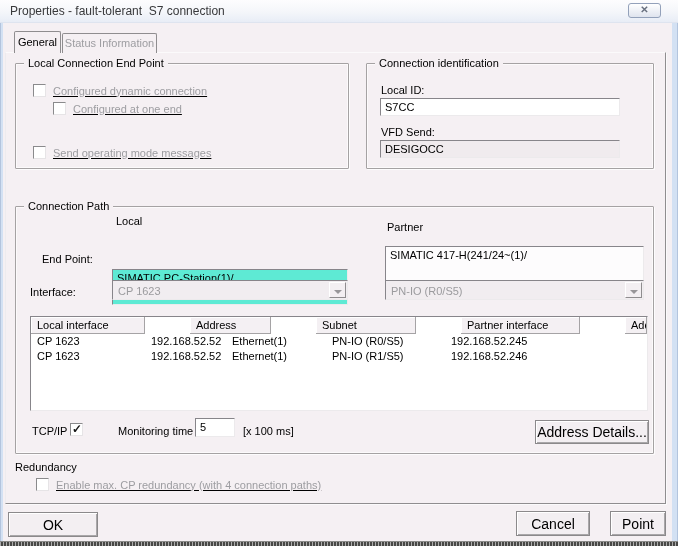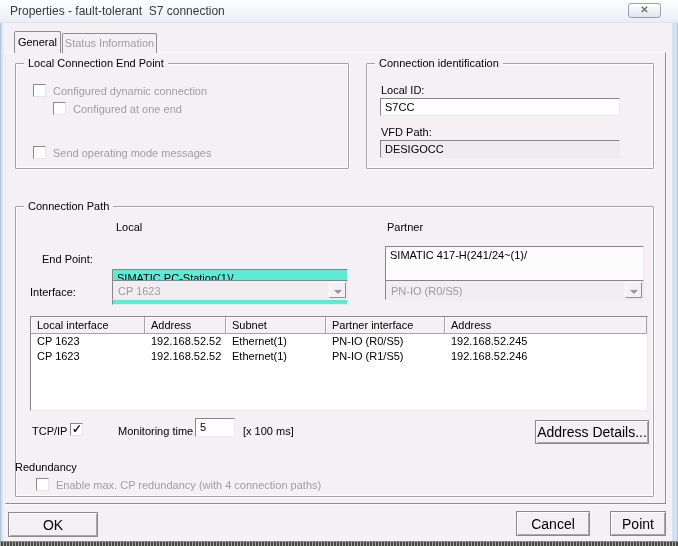--- a/index.html
+++ b/index.html
@@ -57,21 +57,21 @@
   .group {
     position:absolute;
     border:1px solid #a5a2a3; border-radius:1px;
     box-shadow: inset 0 0 0 1px rgba(255,255,255,.65), 1px 1px 0 rgba(255,255,255,.8);
   }
   .group > .legend {
     position:absolute; top:-7px; left:8px; background:#f5f0f3;
     padding:0 4px; line-height:13px; color:#000;
   }
   
-  .cbrow { position:absolute; display:flex; align-items:center; gap:7px; }
+  .cbrow { position:absolute; display:flex; align-items:center; gap:7px;text-decoration:underline; }
   .cbbox {
     width:13px; height:13px; background:#fff; position:relative; flex:0 0 13px;
     border:1px solid; border-color:#8a8a8c #e6e4e6 #e6e4e6 #8a8a8c;
   }
   .cbbox.checked::after {
     content:"✓"; position:absolute; left:1px; top:-2px;
     font-size:12px; font-weight:bold; color:#8b8b8d;
   }
   .cbbox.enabled.checked::after { color:#161616; }
   .cblabel { color:#9d9da1; }
@@ -93,21 +93,21 @@
     background:#f3eff2;
     border:1px solid; border-color:#ffffff #8f8d8f #8f8d8f #ffffff;
   }
   .combo .drop::after {
     content:""; position:absolute; left:4px; top:7px;
     border-left:4px solid transparent; border-right:4px solid transparent;
     border-top:4px solid #989699;
   }
   
   .listview { position:absolute; background:#fff; }
-  .lv-head { display:grid; grid-template-columns:114px 81px 100px 119px 1fr; height:17px; }
+  .lv-head { display:grid; grid-template-columns:114px 81px 100px 119px 1fr; height:17px;gap:45px; }
   .lv-head .th {
     background:#f4f0f3; padding:1px 0 0 6px; line-height:15px; color:#000;
     border-right:1px solid #a5a3a5; border-bottom:1px solid #a5a3a5;
     box-shadow:inset 1px 1px 0 #ffffff; overflow:hidden; white-space:nowrap;
   }
   .lv-row { display:grid; grid-template-columns:114px 81px 100px 119px 1fr; height:15px; }
   .lv-row .td { padding-left:6px; line-height:15px; white-space:nowrap; overflow:hidden; }
   
   .btn {
     position:absolute; background:#f3eff2; color:#000; text-align:center;
@@ -148,28 +148,28 @@
       <div class="cbrow" style="left:17px; top:82px;">
         <span class="cbbox"></span>
         <span class="cblabel">Send operating mode messages</span>
       </div>
     </div>
 
     <div class="group" style="left:360px; top:10px; width:288px; height:106px;">
       <span class="legend">Connection identification</span>
       <span class="label" style="left:14px; top:20px;">Local ID:</span>
       <div class="field sunken" style="left:13px; top:34px; width:240px; height:18px;">S7CC</div>
-      <span class="label" style="left:14px; top:62px;">VFD Path:</span>
+      <span class="label" style="left:14px; top:62px;">VFD Send:</span>
       <div class="field sunken disabled" style="left:13px; top:76px; width:240px; height:18px;">DESIGOCC</div>
     </div>
 
-    <div class="group" style="left:9px; top:153px; width:639px; height:291px;">
+    <div class="group" style="left:9px; top:153px; width:639px; height:248px;">
       <span class="legend">Connection Path</span>
 
-      <span class="label" style="left:100px; top:14px;">Local</span>
+      <span class="label" style="left:100px; top:8px;">Local</span>
       <span class="label" style="left:371px; top:14px;">Partner</span>
 
       <span class="label" style="left:26px; top:46px;">End Point:</span>
       <div class="field sunken" style="left:96px; top:39px; width:236px; height:36px; background:#5eead4;margin-top:23px;">
         <div>SIMATIC PC-Station(1)/</div>
         <div>DESIGOCC</div>
       </div>
       <div class="field sunken" style="left:369px; top:39px; width:259px; height:36px; background:#fdfcfd;">
         <div>SIMATIC 417-H(241/24~(1)/</div>
       </div>

